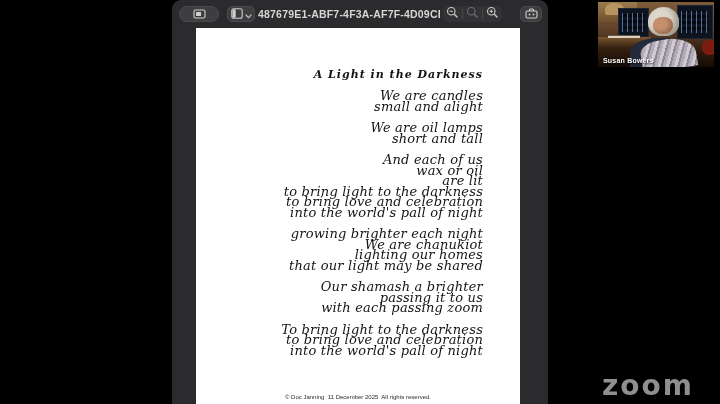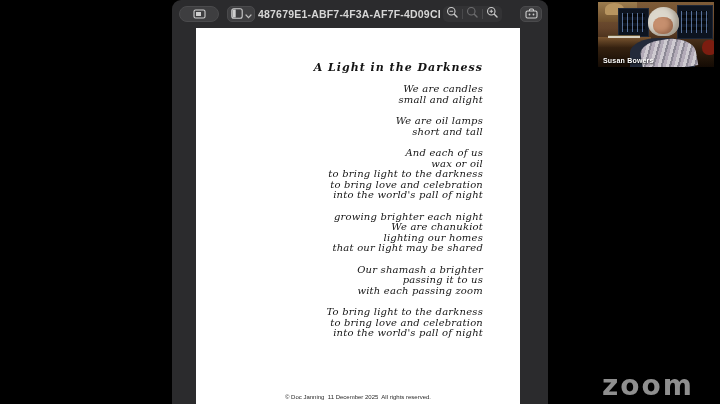--- a/index.html
+++ b/index.html
@@ -24,25 +24,25 @@
                 display:flex; align-items:center; background:#333335;
                 border-radius:5px; }
   .zoom-group .zbtn { width:19px; height:16px; display:flex; align-items:center;
                       justify-content:center; cursor:pointer; }
   .zoom-group .sep { width:1px; height:10px; background:#49494b; }
   .markup-btn { left:348px; width:22px; border-radius:5px; }
 
   
   .page { position:absolute; left:24px; right:28px; top:28px; bottom:0;
           background:#ffffff; }
-  .poem { position:absolute; top:33px; right:37px; text-align:right;
+  .poem { position:absolute; top:40px; right:37px; text-align:right;
           color:#141414; font-family:"DejaVu Serif", serif; font-style:italic; }
   .poem-title { font-size:11px; font-weight:bold; letter-spacing:1px;
                 margin-bottom:10px; white-space:nowrap; }
-  .stanza { font-size:10px; line-height:10.5px; margin-bottom:11px;
+  .stanza { font-size:13px; line-height:10.5px; margin-bottom:11px;
             letter-spacing:0.2px; }
   .stanza div { white-space:nowrap; }
   .copyright { position:absolute; left:0; right:0; bottom:4px; text-align:center;
                font-family:"Liberation Sans", sans-serif; font-size:6px;
                color:#2a2a2a; white-space:pre; }
 
   
   .video { position:absolute; left:598px; top:2px; width:116px; height:65px;
            background:#1a0f06; overflow:hidden; cursor:pointer; }
   .video * { position:absolute; }
@@ -168,20 +168,21 @@
         </div>
 
         <div class="stanza">
           <div>We are oil lamps</div>
           <div>short and tall</div>
         </div>
 
         <div class="stanza">
           <div>And each of us</div>
           <div>wax or oil</div>
+          <div>are lit</div>
           <div>to bring light to the darkness</div>
           <div>to bring love and celebration</div>
           <div>into the world's pall of night</div>
         </div>
 
         <div class="stanza">
           <div>growing brighter each night</div>
           <div>We are chanukiot</div>
           <div>lighting our homes</div>
           <div>that our light may be shared</div>

